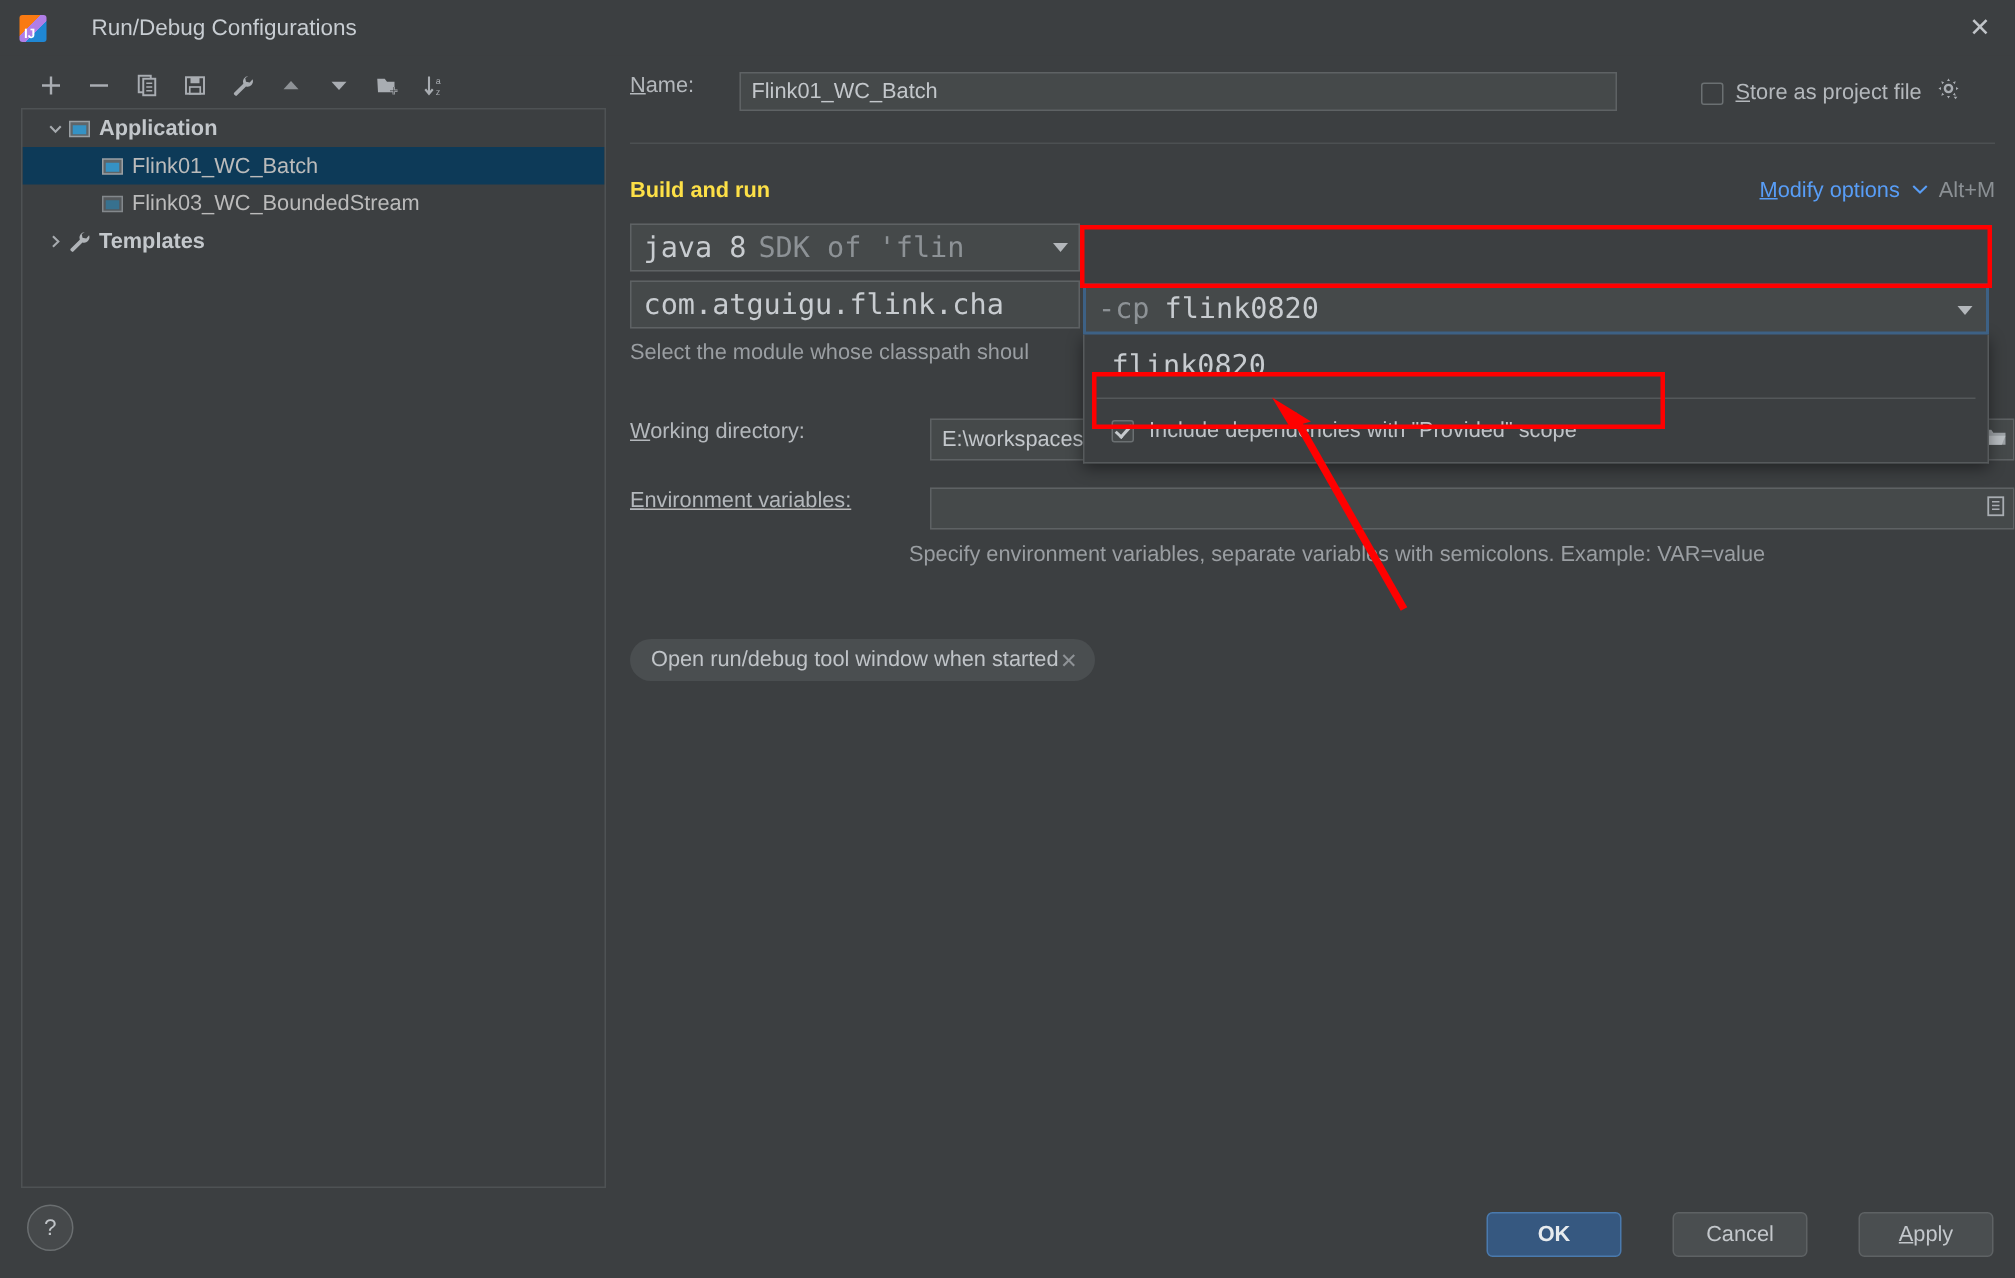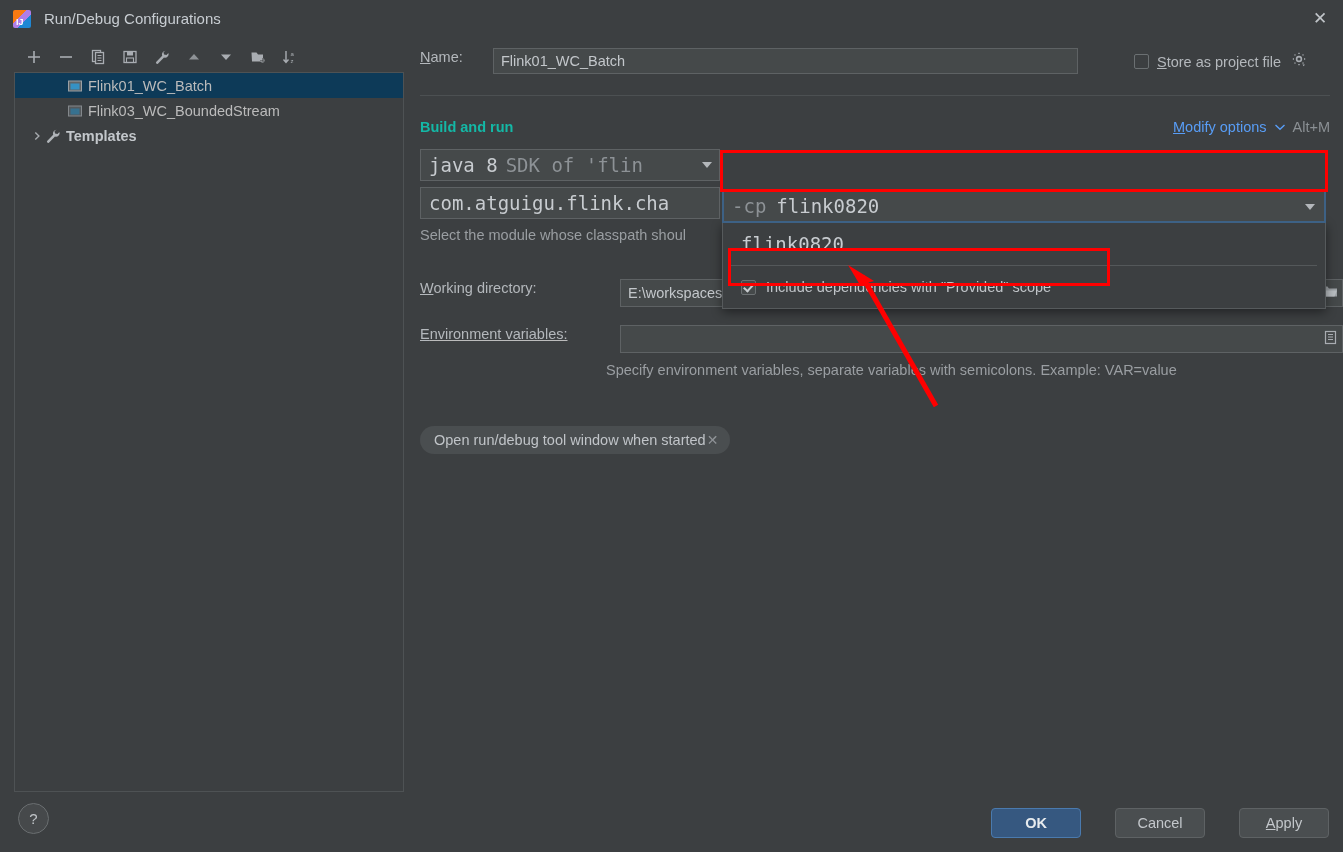--- a/index.html
+++ b/index.html
@@ -17,20 +17,21 @@
     -webkit-font-smoothing: antialiased;
   }
 
   
   #titlebar {
     height: 37px;
     background: #3c3f41;
     display: flex;
     align-items: center;
     position: relative;
+    gap: 17px;
   }
   #app-icon {
     width: 18px; height: 18px;
     margin-left: 13px;
     position: relative;
     border-radius: 2px;
     overflow: hidden;
     background: linear-gradient(135deg,#f97a12 0%,#f97a12 38%,#b07ee7 38%,#b07ee7 62%,#1f87d4 62%,#1f87d4 100%);
   }
   #app-icon::after {
@@ -191,21 +192,21 @@
     left: 14px; top: 58px;
     width: 910px; height: 1px;
     background: #4c5052;
   }
 
   #build-and-run-label {
     position: absolute;
     left: 14px; top: 82px;
     font-size: 14.5px;
     font-weight: bold;
-    color: #14b8a6;
+    color: #fde047;
   }
   #modify-options {
     position: absolute;
     right: 13px; top: 82px;
     display: flex; align-items: center; gap: 7px;
     font-size: 14.5px;
   }
   #modify-options .link { color: #589df6; }
   #modify-options .link u { text-decoration: underline; }
   #modify-options .chev { color: #589df6; font-size: 11px; }
@@ -481,20 +482,34 @@
         <svg width="16" height="16" viewBox="0 0 16 16">
           <path d="M4 2v11M1.5 10.5L4 13.5 6.5 10.5" stroke="#a9adb2" stroke-width="1.4" fill="none"></path>
           <text x="8.5" y="7" font-size="6" fill="#a9adb2" font-family="sans-serif">a</text>
           <text x="8.5" y="14" font-size="6" fill="#a9adb2" font-family="sans-serif">z</text>
         </svg>
       </div>
     </div>
 
     <div id="tree">
 
+      <div class="tree-row bold indent-1">
+        <span class="twisty">
+          <svg width="10" height="10" viewBox="0 0 10 10">
+              <path d="M1.5 3.2L5 6.8 8.5 3.2" stroke="#a6aaae" stroke-width="1.4" fill="none"></path>
+            </svg>
+        </span>
+        <span class="node-icon">
+          <svg width="16" height="16" viewBox="0 0 16 16">
+            <rect x="1.5" y="3" width="13" height="10" fill="#5f6568" stroke="#9aa0a4" stroke-width="1"></rect>
+            <rect x="3.5" y="5.5" width="9" height="6" fill="#3592c4"></rect>
+          </svg>
+        </span>
+        <span class="node-label">Application</span>
+      </div>
 
       <div class="tree-row selected indent-2">
         <span class="node-icon">
           <svg width="16" height="16" viewBox="0 0 16 16">
             <rect x="1.5" y="3" width="13" height="10" fill="#5f6568" stroke="#9aa0a4" stroke-width="1"></rect>
             <rect x="3.5" y="5.5" width="9" height="6" fill="#3592c4"></rect>
           </svg>
         </span>
         <span class="node-label">Flink01_WC_Batch</span>
       </div>

